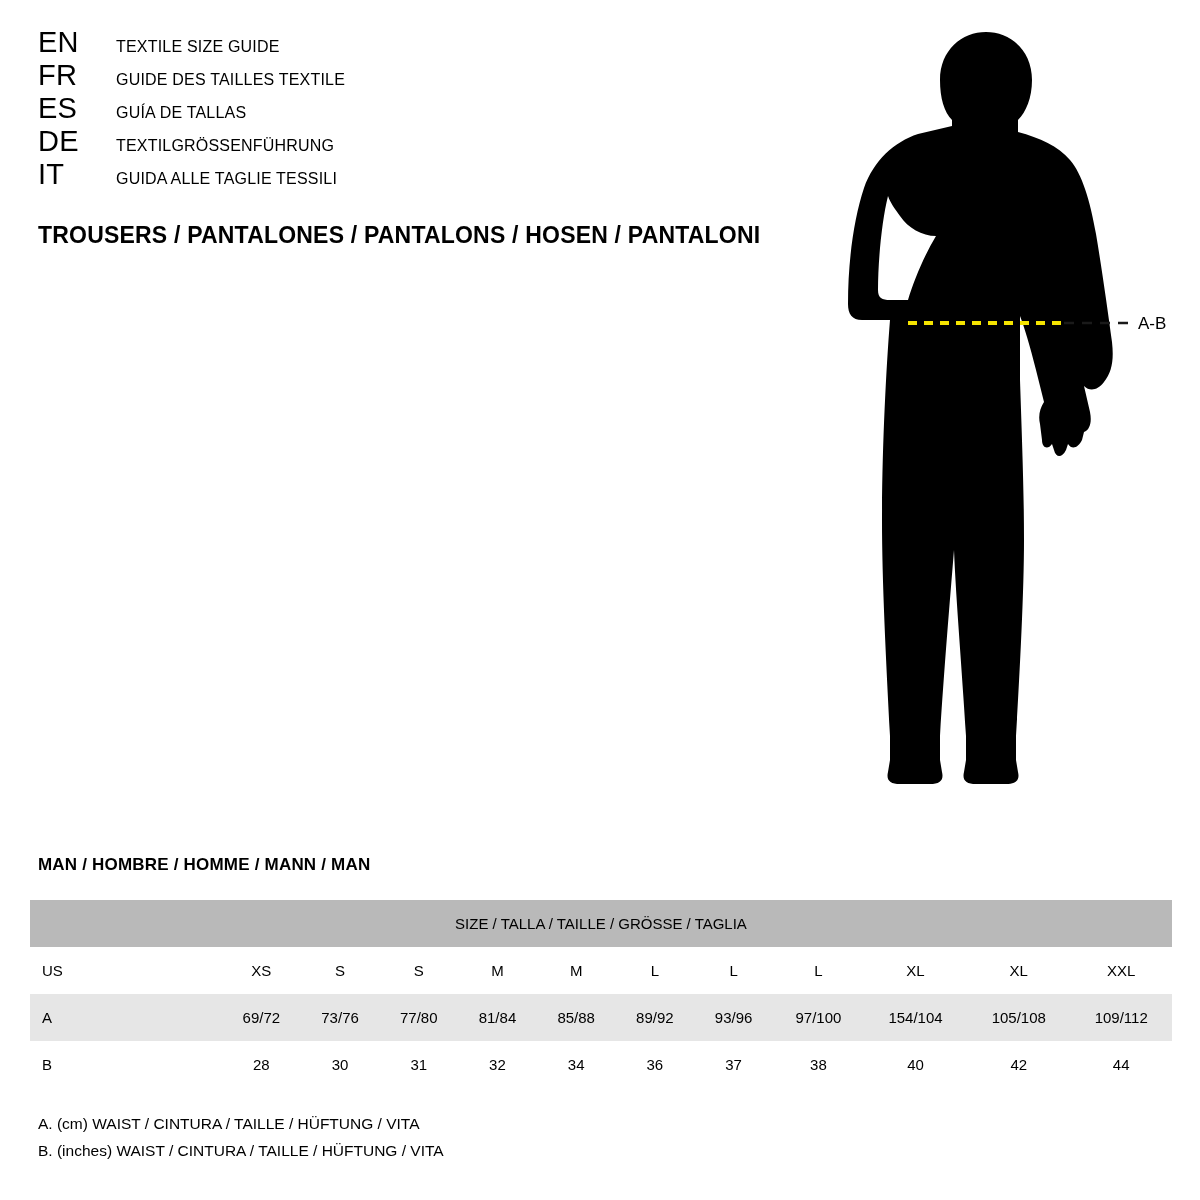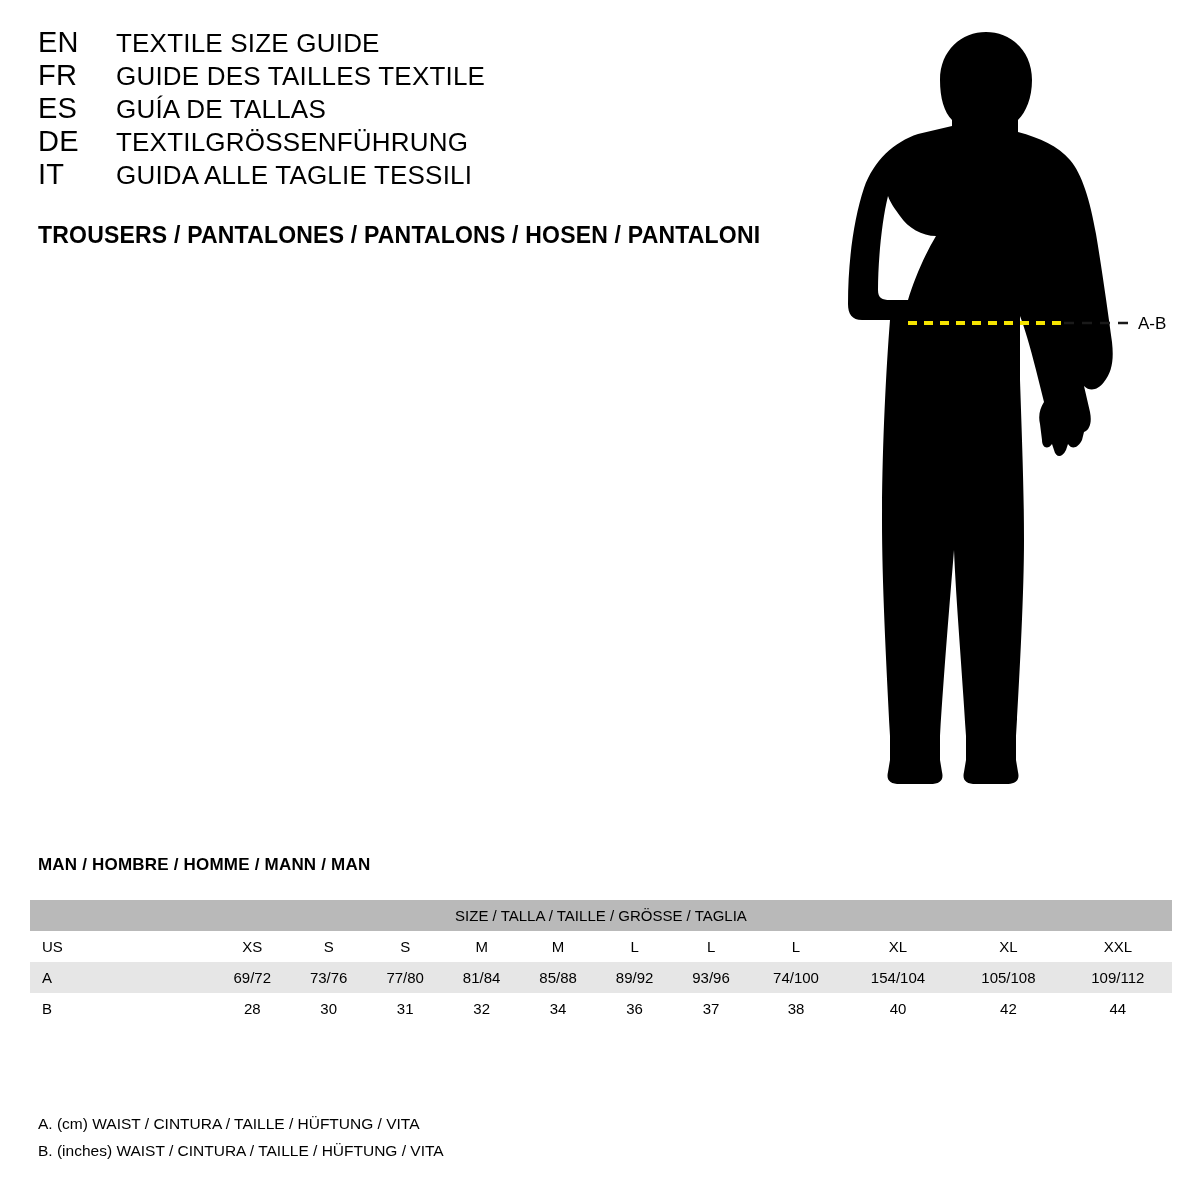--- a/index.html
+++ b/index.html
@@ -27,21 +27,21 @@
     display: flex;
     align-items: baseline;
     height: 33px;
   }
   .lang-code {
     width: 78px;
     font-size: 29px;
     letter-spacing: 0.2px;
   }
   .lang-text {
-    font-size: 26px;
+    font-size: 16px;
     letter-spacing: 0.2px;
   }
   #garment-line {
     position: absolute;
     left: 38px;
     top: 222px;
     font-size: 23px;
     font-weight: bold;
     letter-spacing: 0.2px;
   }
@@ -68,21 +68,21 @@
 
   #size-table {
     position: absolute;
     left: 30px;
     top: 900px;
     width: 1142px;
     border-collapse: collapse;
     font-size: 15px;
   }
   #size-table th, #size-table td {
-    padding: 0;
+    padding: 8px;
     height: 31px;
     font-weight: normal;
     text-align: center;
     vertical-align: middle;
   }
   #size-table .rowhead {
     text-align: left;
     padding-left: 12px;
     width: 172px;
   }
@@ -232,21 +232,21 @@
     </tr>
     <tr class="row-shade">
       <td class="rowhead">A</td>
       <td>69/72</td>
       <td>73/76</td>
       <td>77/80</td>
       <td>81/84</td>
       <td>85/88</td>
       <td>89/92</td>
       <td>93/96</td>
-      <td>74/100</td>
+      <td>97/100</td>
       <td>154/104</td>
       <td>105/108</td>
       <td>109/112</td>
     </tr>
     <tr class="row-plain">
       <td class="rowhead">B</td>
       <td>28</td>
       <td>30</td>
       <td>31</td>
       <td>32</td>

